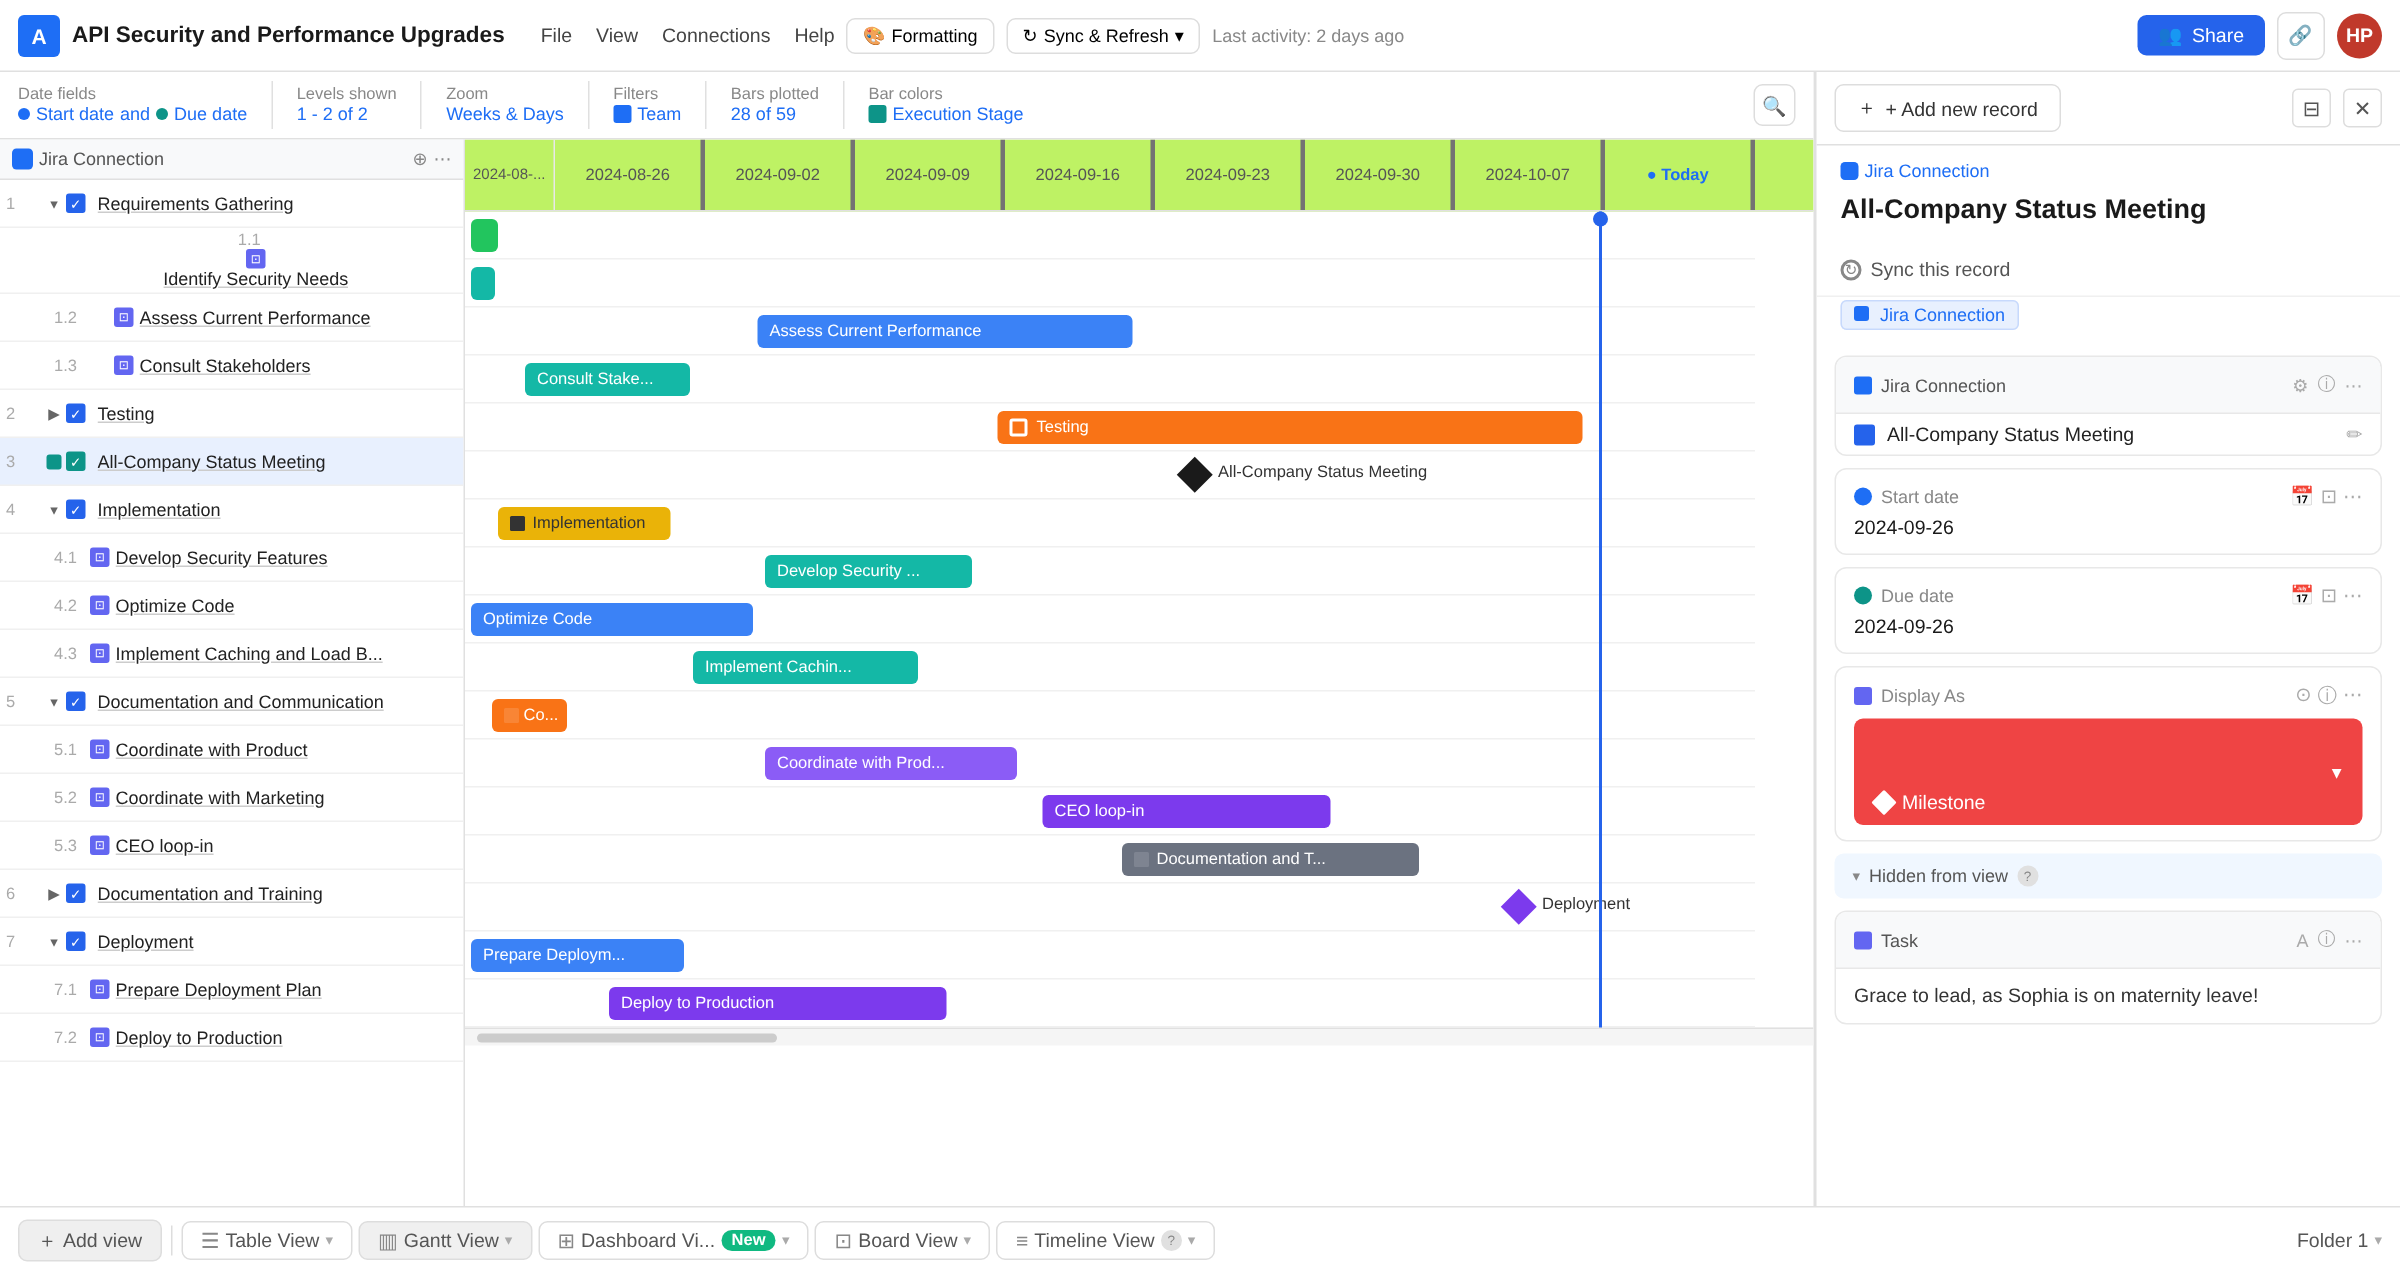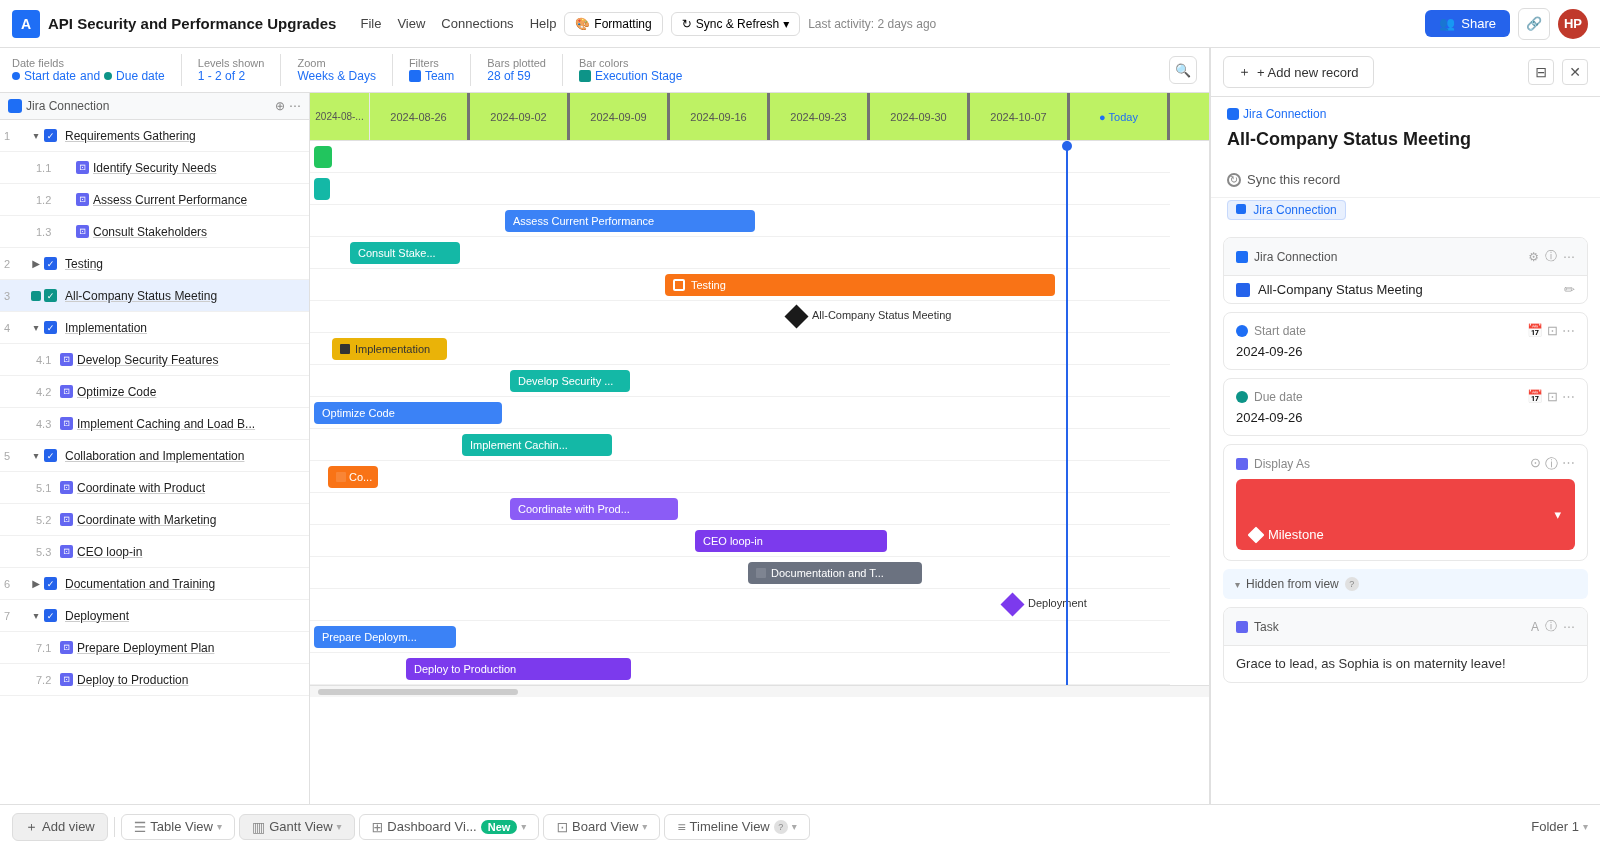--- a/index.html
+++ b/index.html
@@ -47,21 +47,21 @@
     .gantt-row .row-expand { width: 16px; flex-shrink: 0; text-align: center; color: #666; font-size: 10px; }
     .gantt-row .row-label { font-size: 12px; color: #222; flex: 1; white-space: nowrap; overflow: hidden; text-overflow: ellipsis; text-decoration: underline; text-decoration-color: #ccc; }
     .checkbox-blue { width: 13px; height: 13px; border: 2px solid #2563eb; border-radius: 2px; background: #2563eb; display: flex; align-items: center; justify-content: center; color: #fff; font-size: 9px; }
     .checkbox-teal { width: 13px; height: 13px; border: 2px solid #0d9488; border-radius: 2px; background: #0d9488; display: flex; align-items: center; justify-content: center; color: #fff; font-size: 9px; }
     .page-icon { width: 13px; height: 13px; background: #6366f1; border-radius: 2px; display: flex; align-items: center; justify-content: center; color: #fff; font-size: 8px; }
 
     
     #gantt-chart { flex: 1; overflow: auto; position: relative; }
     .chart-header { display: flex; background: #bef264; border-bottom: 1px solid #e0e0e0; position: sticky; top: 0; z-index: 2; height: 48px; }
     .chart-header-date { min-width: 100px; border-right: 3px solid #737373; display: flex; align-items: center; justify-content: center; font-size: 11px; color: #555; padding: 2px 4px; }
-    .chart-header-date.today { color: #1e6ef5; font-weight: 400; }
+    .chart-header-date.today { color: #1e6ef5; font-weight: 700; }
     .chart-body { position: relative; }
     
     
     .gantt-bar { position: absolute; height: 22px; border-radius: 4px; display: flex; align-items: center; padding: 0 8px; font-size: 11px; color: #fff; white-space: nowrap; overflow: hidden; top: 5px; cursor: pointer; font-weight: 500; }
     .gantt-bar.green { background: #22c55e; }
     .gantt-bar.blue { background: #3b82f6; }
     .gantt-bar.orange { background: #f97316; }
     .gantt-bar.yellow { background: #eab308; color: #333; }
     .gantt-bar.purple { background: #8b5cf6; }
     .gantt-bar.gray { background: #6b7280; }
@@ -210,21 +210,21 @@
         </div>
 
         <div class="gantt-row" style="padding-left:4px;">
           <span class="row-num">1</span>
           <span class="row-expand">▾</span>
           <span class="checkbox-blue">✓</span>
           <span style="width:8px;"></span>
           <span class="row-label">Requirements Gathering</span>
         </div>
 
-        <div class="gantt-row" style="padding-left:36px;">
+        <div class="gantt-row" style="padding-left:36px;flex-direction:column;">
           <span class="row-num">1.1</span>
           <span class="row-expand"></span>
           <div class="page-icon">⊡</div>
           <span style="width:4px;"></span>
           <span class="row-label">Identify Security Needs</span>
         </div>
 
         <div class="gantt-row" style="padding-left:36px;">
           <span class="row-num">1.2</span>
           <span class="row-expand"></span>
@@ -286,21 +286,21 @@
           <div class="page-icon">⊡</div>
           <span style="width:4px;"></span>
           <span class="row-label">Implement Caching and Load B...</span>
         </div>
 
         <div class="gantt-row" style="padding-left:4px;">
           <span class="row-num">5</span>
           <span class="row-expand">▾</span>
           <span class="checkbox-blue">✓</span>
           <span style="width:8px;"></span>
-          <span class="row-label">Collaboration and Implementation</span>
+          <span class="row-label">Documentation and Communication</span>
         </div>
 
         <div class="gantt-row" style="padding-left:36px;">
           <span class="row-num">5.1</span>
           <div class="page-icon">⊡</div>
           <span style="width:4px;"></span>
           <span class="row-label">Coordinate with Product</span>
         </div>
 
         <div class="gantt-row" style="padding-left:36px;">
@@ -398,21 +398,21 @@
             </div>
 
             <div class="cr">
               <div class="gantt-bar yellow" style="left:22px;width:115px;">
                 <span style="display:inline-block;width:10px;height:10px;background:#333;border-radius:1px;margin-right:5px;flex-shrink:0;"></span>
                 Implementation
               </div>
             </div>
 
             <div class="cr">
-              <div class="gantt-bar" style="left:200px;width:120px;background:#14b8a6;">Develop Security ...</div>
+              <div class="gantt-bar" style="left:200px;width:138px;background:#14b8a6;">Develop Security ...</div>
             </div>
 
             <div class="cr">
               <div class="gantt-bar blue" style="left:4px;width:188px;">Optimize Code</div>
             </div>
 
             <div class="cr">
               <div class="gantt-bar" style="left:152px;width:150px;background:#14b8a6;">Implement Cachin...</div>
             </div>
 
@@ -426,21 +426,21 @@
             <div class="cr">
               <div class="gantt-bar purple" style="left:200px;width:168px;">Coordinate with Prod...</div>
             </div>
 
 
             <div class="cr">
               <div class="gantt-bar" style="left:385px;width:192px;background:#7c3aed;">CEO loop-in</div>
             </div>
 
             <div class="cr">
-              <div class="gantt-bar gray" style="left:438px;width:174px;">
+              <div class="gantt-bar gray" style="left:438px;width:198px;">
                 <span style="display:inline-block;width:10px;height:10px;background:#fff2;border-radius:1px;margin-right:5px;flex-shrink:0;"></span>
                 Documentation and T...
               </div>
             </div>
 
             <div class="cr">
               <div style="position:absolute;left:694px;top:7px;width:17px;height:17px;background:#7c3aed;transform:rotate(45deg);cursor:pointer;"></div>
               <span style="position:absolute;left:718px;top:8px;font-size:11px;color:#333;white-space:nowrap;">Deployment</span>
             </div>
 

